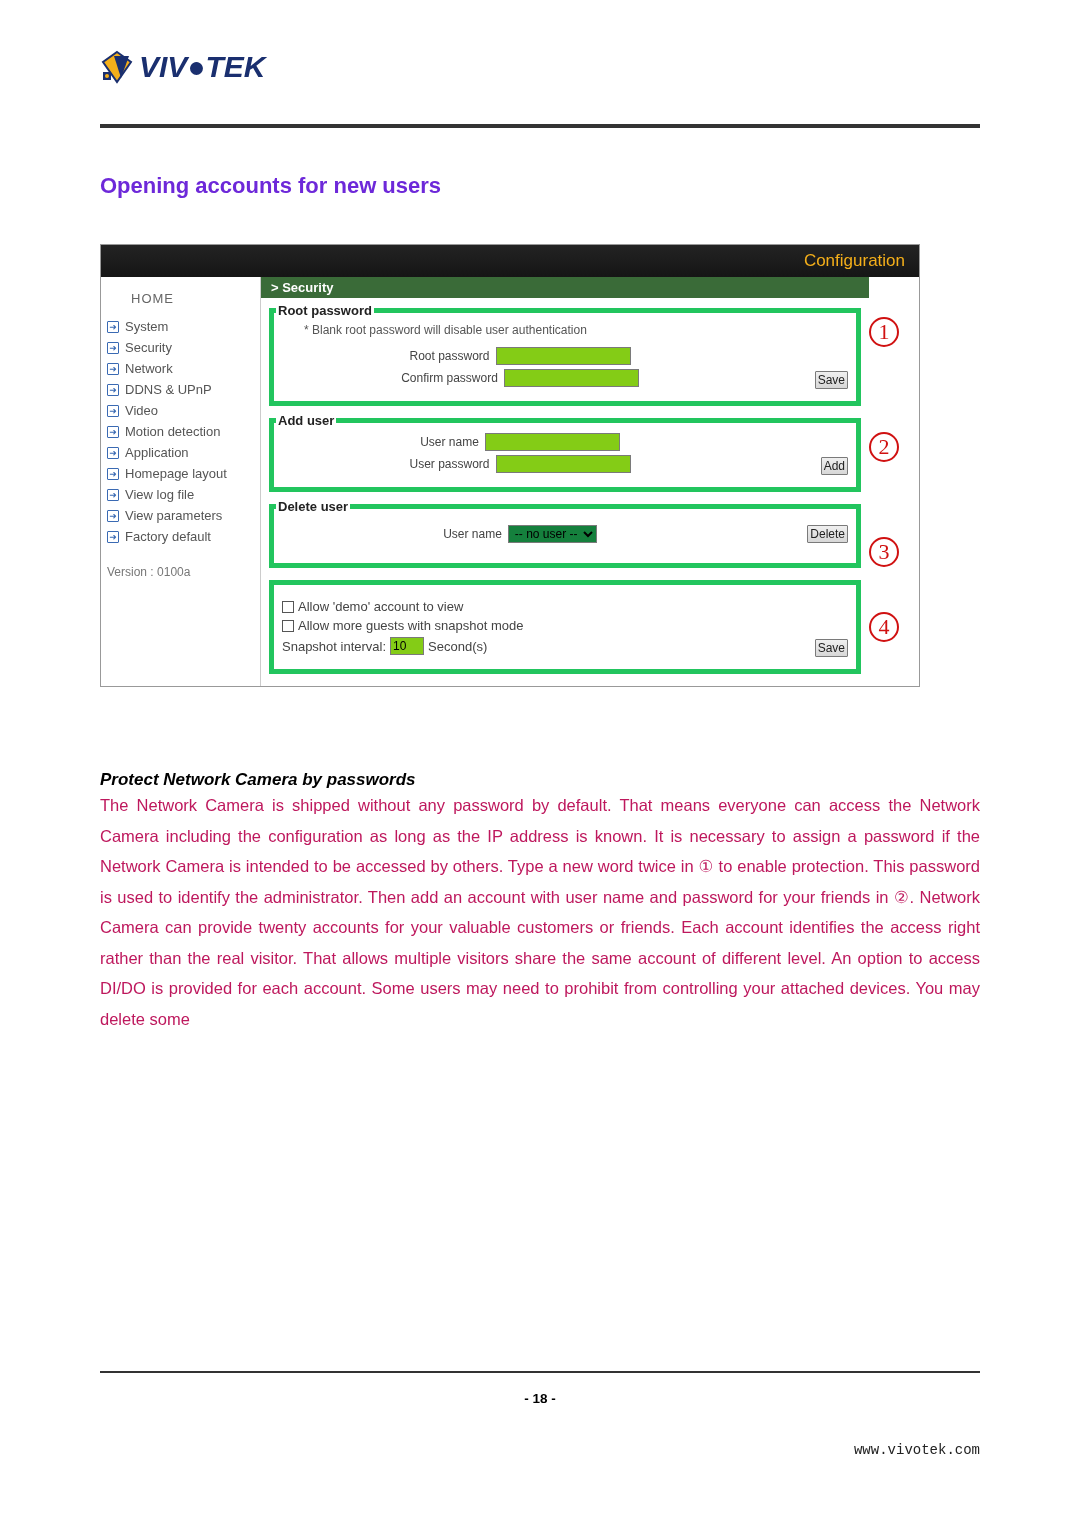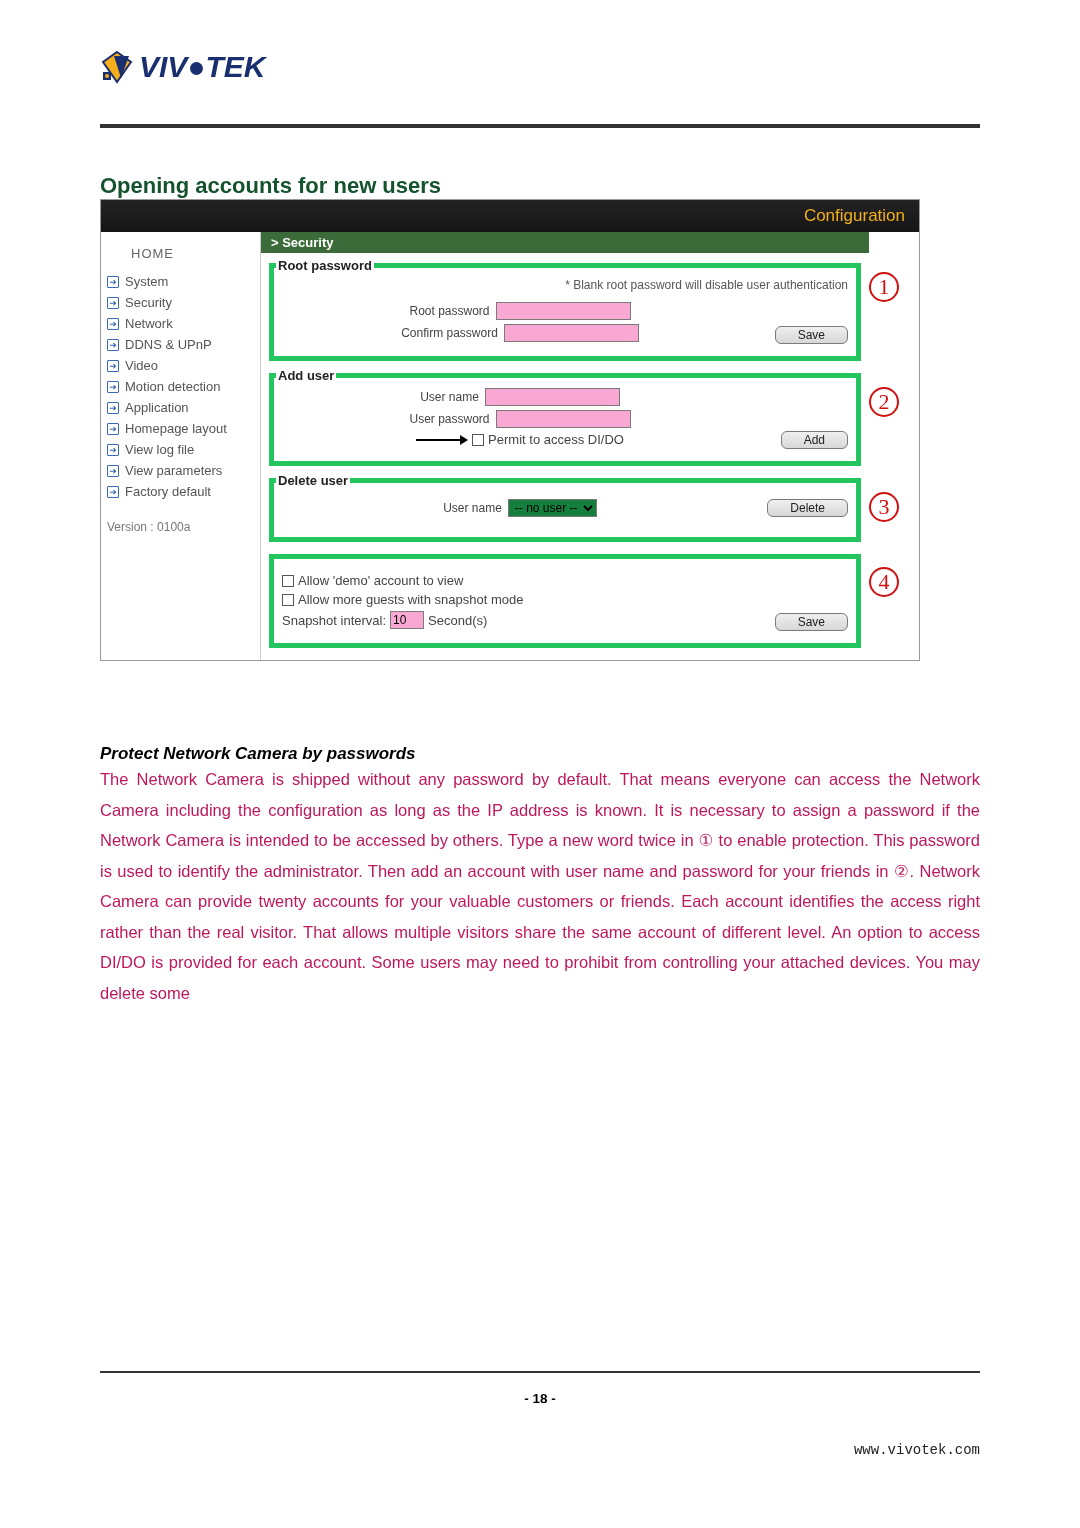--- a/index.html
+++ b/index.html
@@ -34,21 +34,22 @@
     .logo-text .o-char { display: inline-block; }
     .doc-rule {
       border: none;
       border-top: 4px solid #333;
       margin-bottom: 45px;
     }
     .section-title {
       font-family: Verdana, sans-serif;
       font-size: 22px;
       font-weight: bold;
-      color: #14532d;
+      color: #6d28d9;
+      margin-bottom: 45px;
     }
     .config-window {
       border: 1px solid #999;
       background: #fff;
       width: 820px;
       margin-bottom: 83px;
       position: relative;
     }
     .config-header {
       background: linear-gradient(#232323,#151515);
@@ -135,55 +136,54 @@
       position: absolute;
       top: -10px;
       left: 2px;
     }
     .fieldset .hint {
       font-size: 12px;
       color: #555;
       padding-left: 22px;
       margin-bottom: 6px;
       margin-top: 4px;
-      text-align: right;
     }
     .form-row {
       display: flex;
       align-items: center;
       justify-content: flex-end;
       gap: 6px;
       margin: 4px 0;
     }
     .form-row.twofield { justify-content: center; gap: 6px; }
     .form-label { font-size: 12px; color: #444; }
     .txt-input {
       border: 1px solid #7a7a7a;
       height: 18px;
       font-size: 12px;
       padding: 0 2px;
-      background: #f9a8d4;
+      background: #84cc16;
     }
     .txt-input.w-135 { width: 135px; }
     .txt-input.w-30 { width: 34px; text-align: left; }
     .select-box {
       border: 1px solid #7a7a7a;
       height: 18px;
       font-size: 12px;
       background: #15803d;
       padding: 0 2px;
     }
     .btn-classic {
       border: 1px solid #7a7a7a;
       background: linear-gradient(#efefef,#d7d7d7);
       font-size: 12px;
-      padding: 1px 22px;
+      padding: 1px 2px;
       cursor: pointer;
       color: #222;
-      border-radius: 6px;
+      border-radius: 1px;
       text-align: right;
     }
     .checkbox-box {
       width: 12px;
       height: 12px;
       border: 1px solid #555;
       display: inline-block;
       vertical-align: middle;
       margin-right: 4px;
     }
@@ -365,28 +365,20 @@
           <span class="fieldset-legend">Add user</span>
           <div style="display:flex;align-items:flex-end;">
             <div style="flex:1;">
               <div class="form-row twofield">
                 <span class="form-label">User name</span>
                 <input class="txt-input w-135" type="text" style="">
               </div>
               <div class="form-row twofield">
                 <span class="form-label">User password</span>
                 <input class="txt-input w-135" type="password" style="">
-              </div>
-              <div class="cb-row" style="justify-content:center;">
-                <span class="arrow-line">
-                    <span class="arrow-shaft"></span>
-                    <span class="arrow-head"></span>
-                  </span>
-                <span class="checkbox-box"></span>
-                <span>Permit to access DI/DO</span>
               </div>
             </div>
             <div style="width:90px;text-align:right;padding-bottom:2px;">
               <button class="btn-classic">Add</button>
             </div>
           </div>
         </div>
 
         <div class="fieldset">
           <span class="fieldset-legend">Delete user</span>

